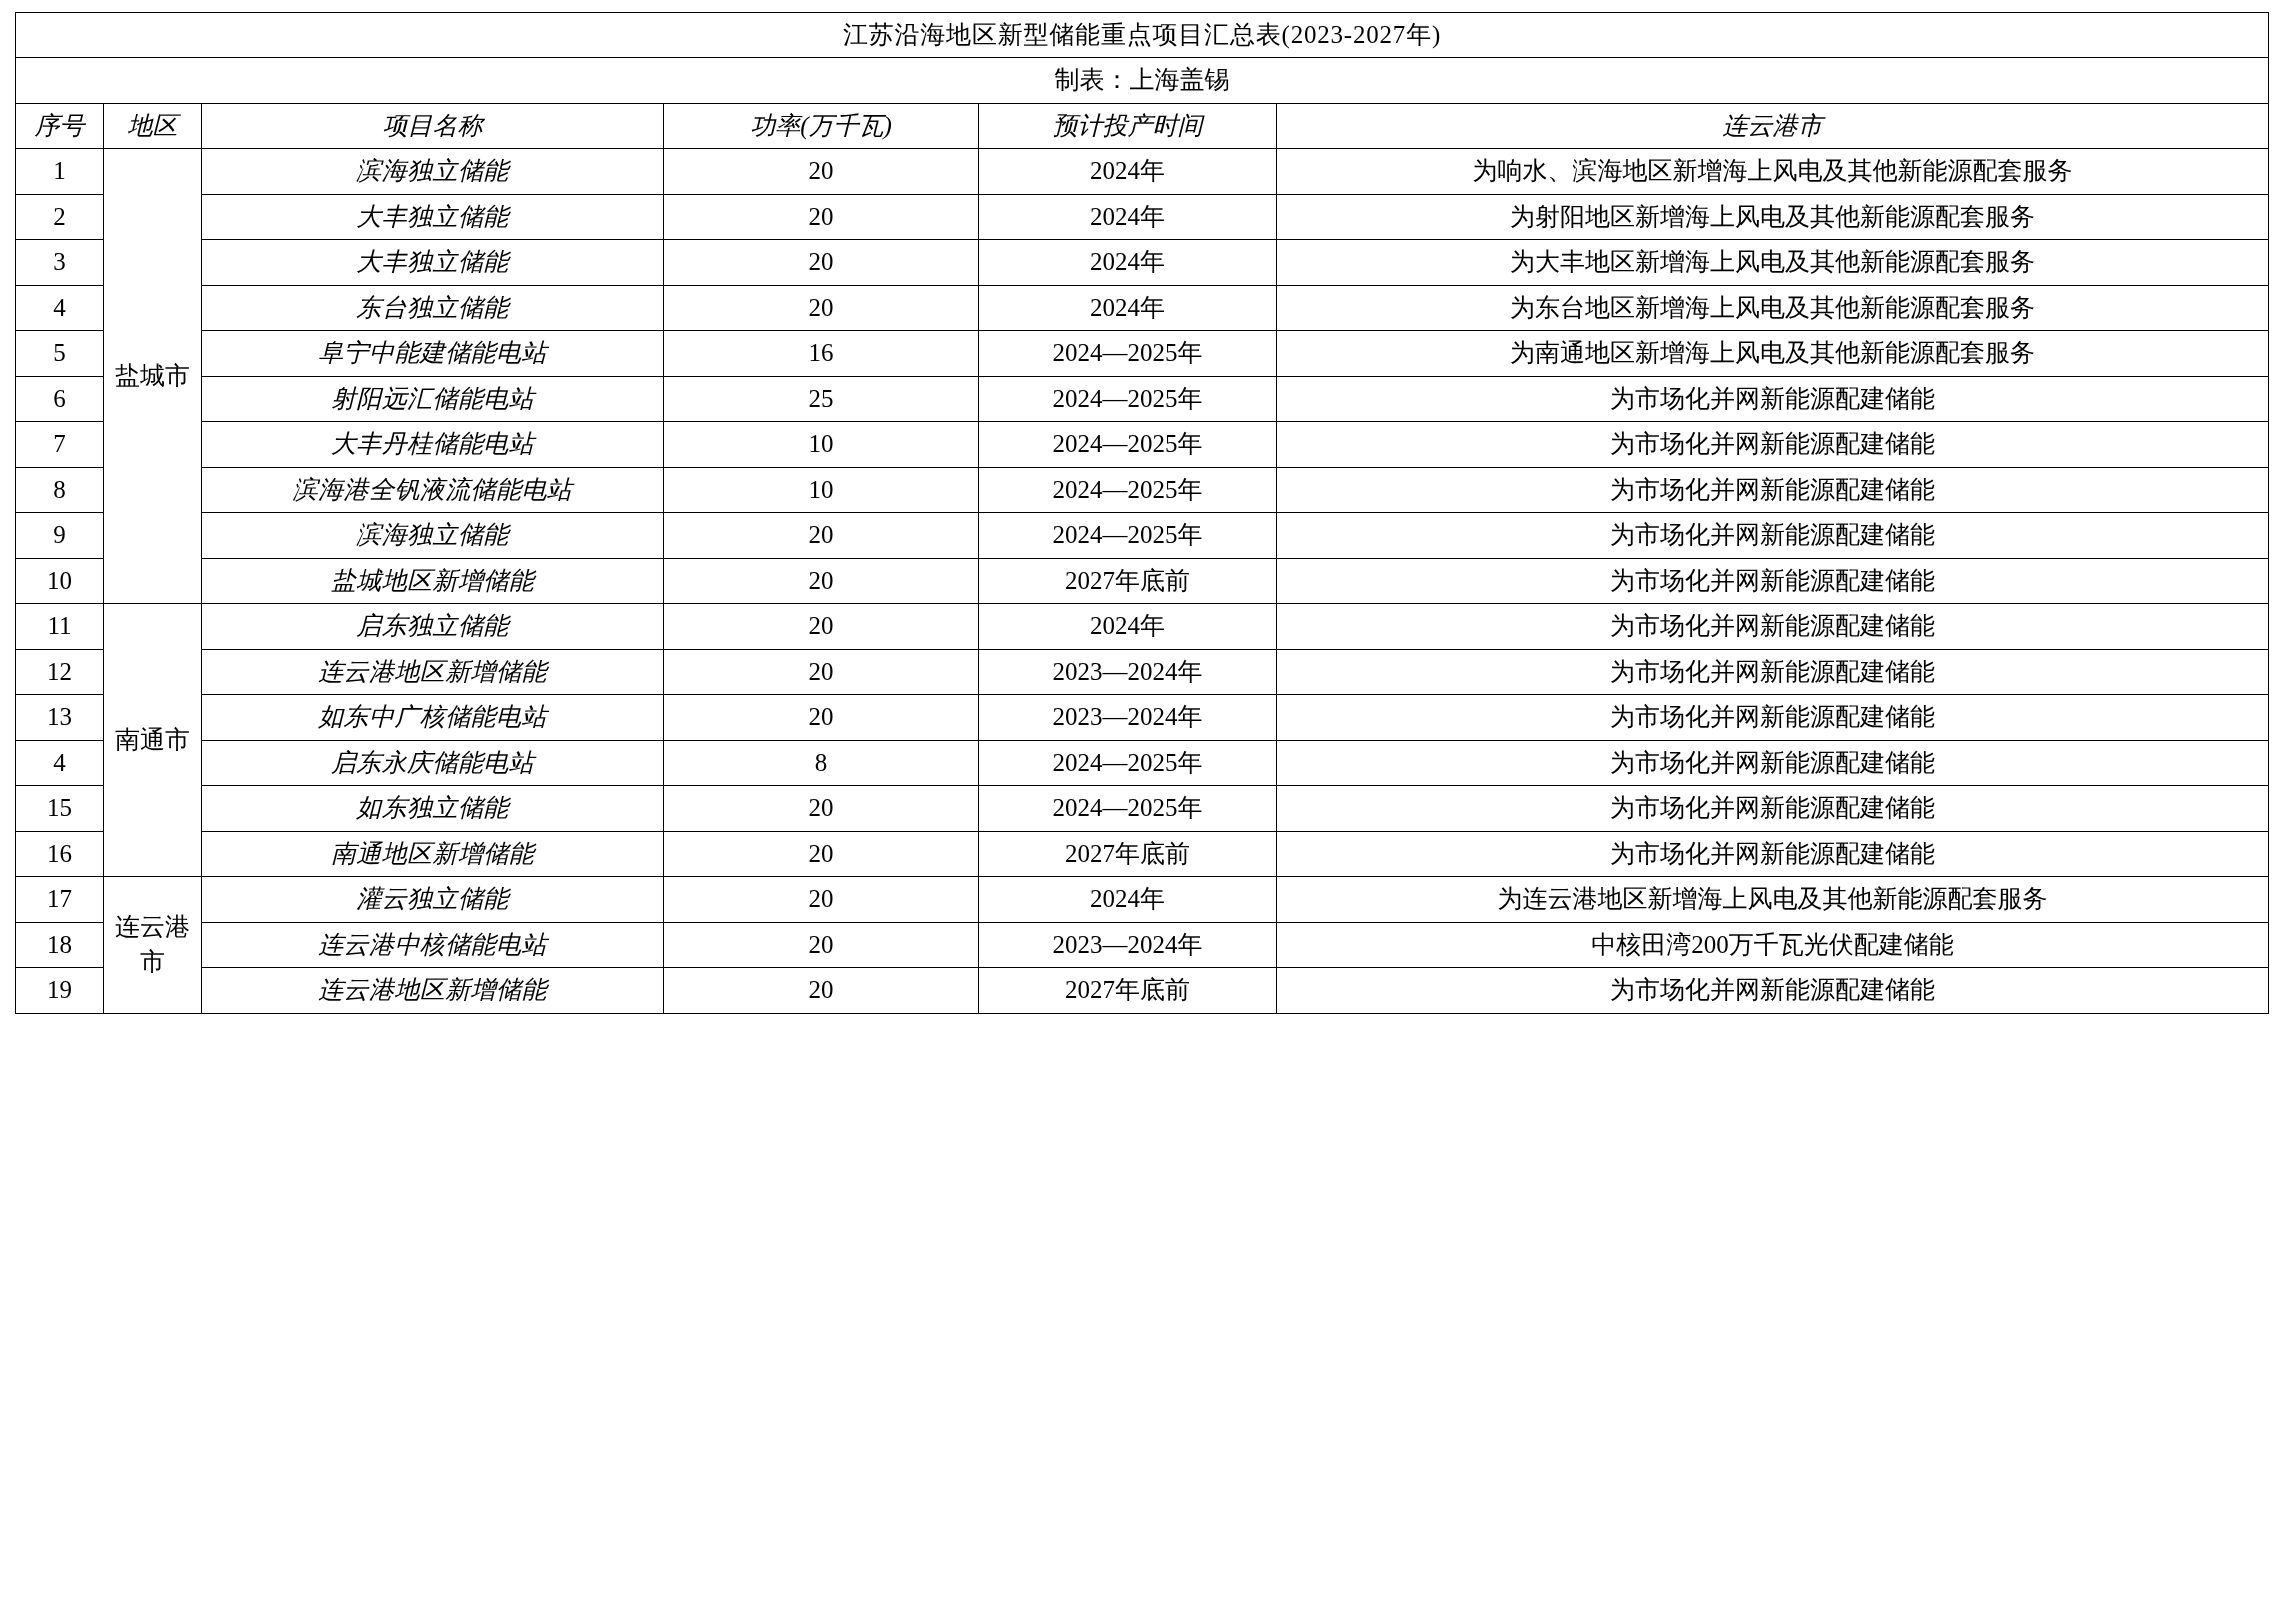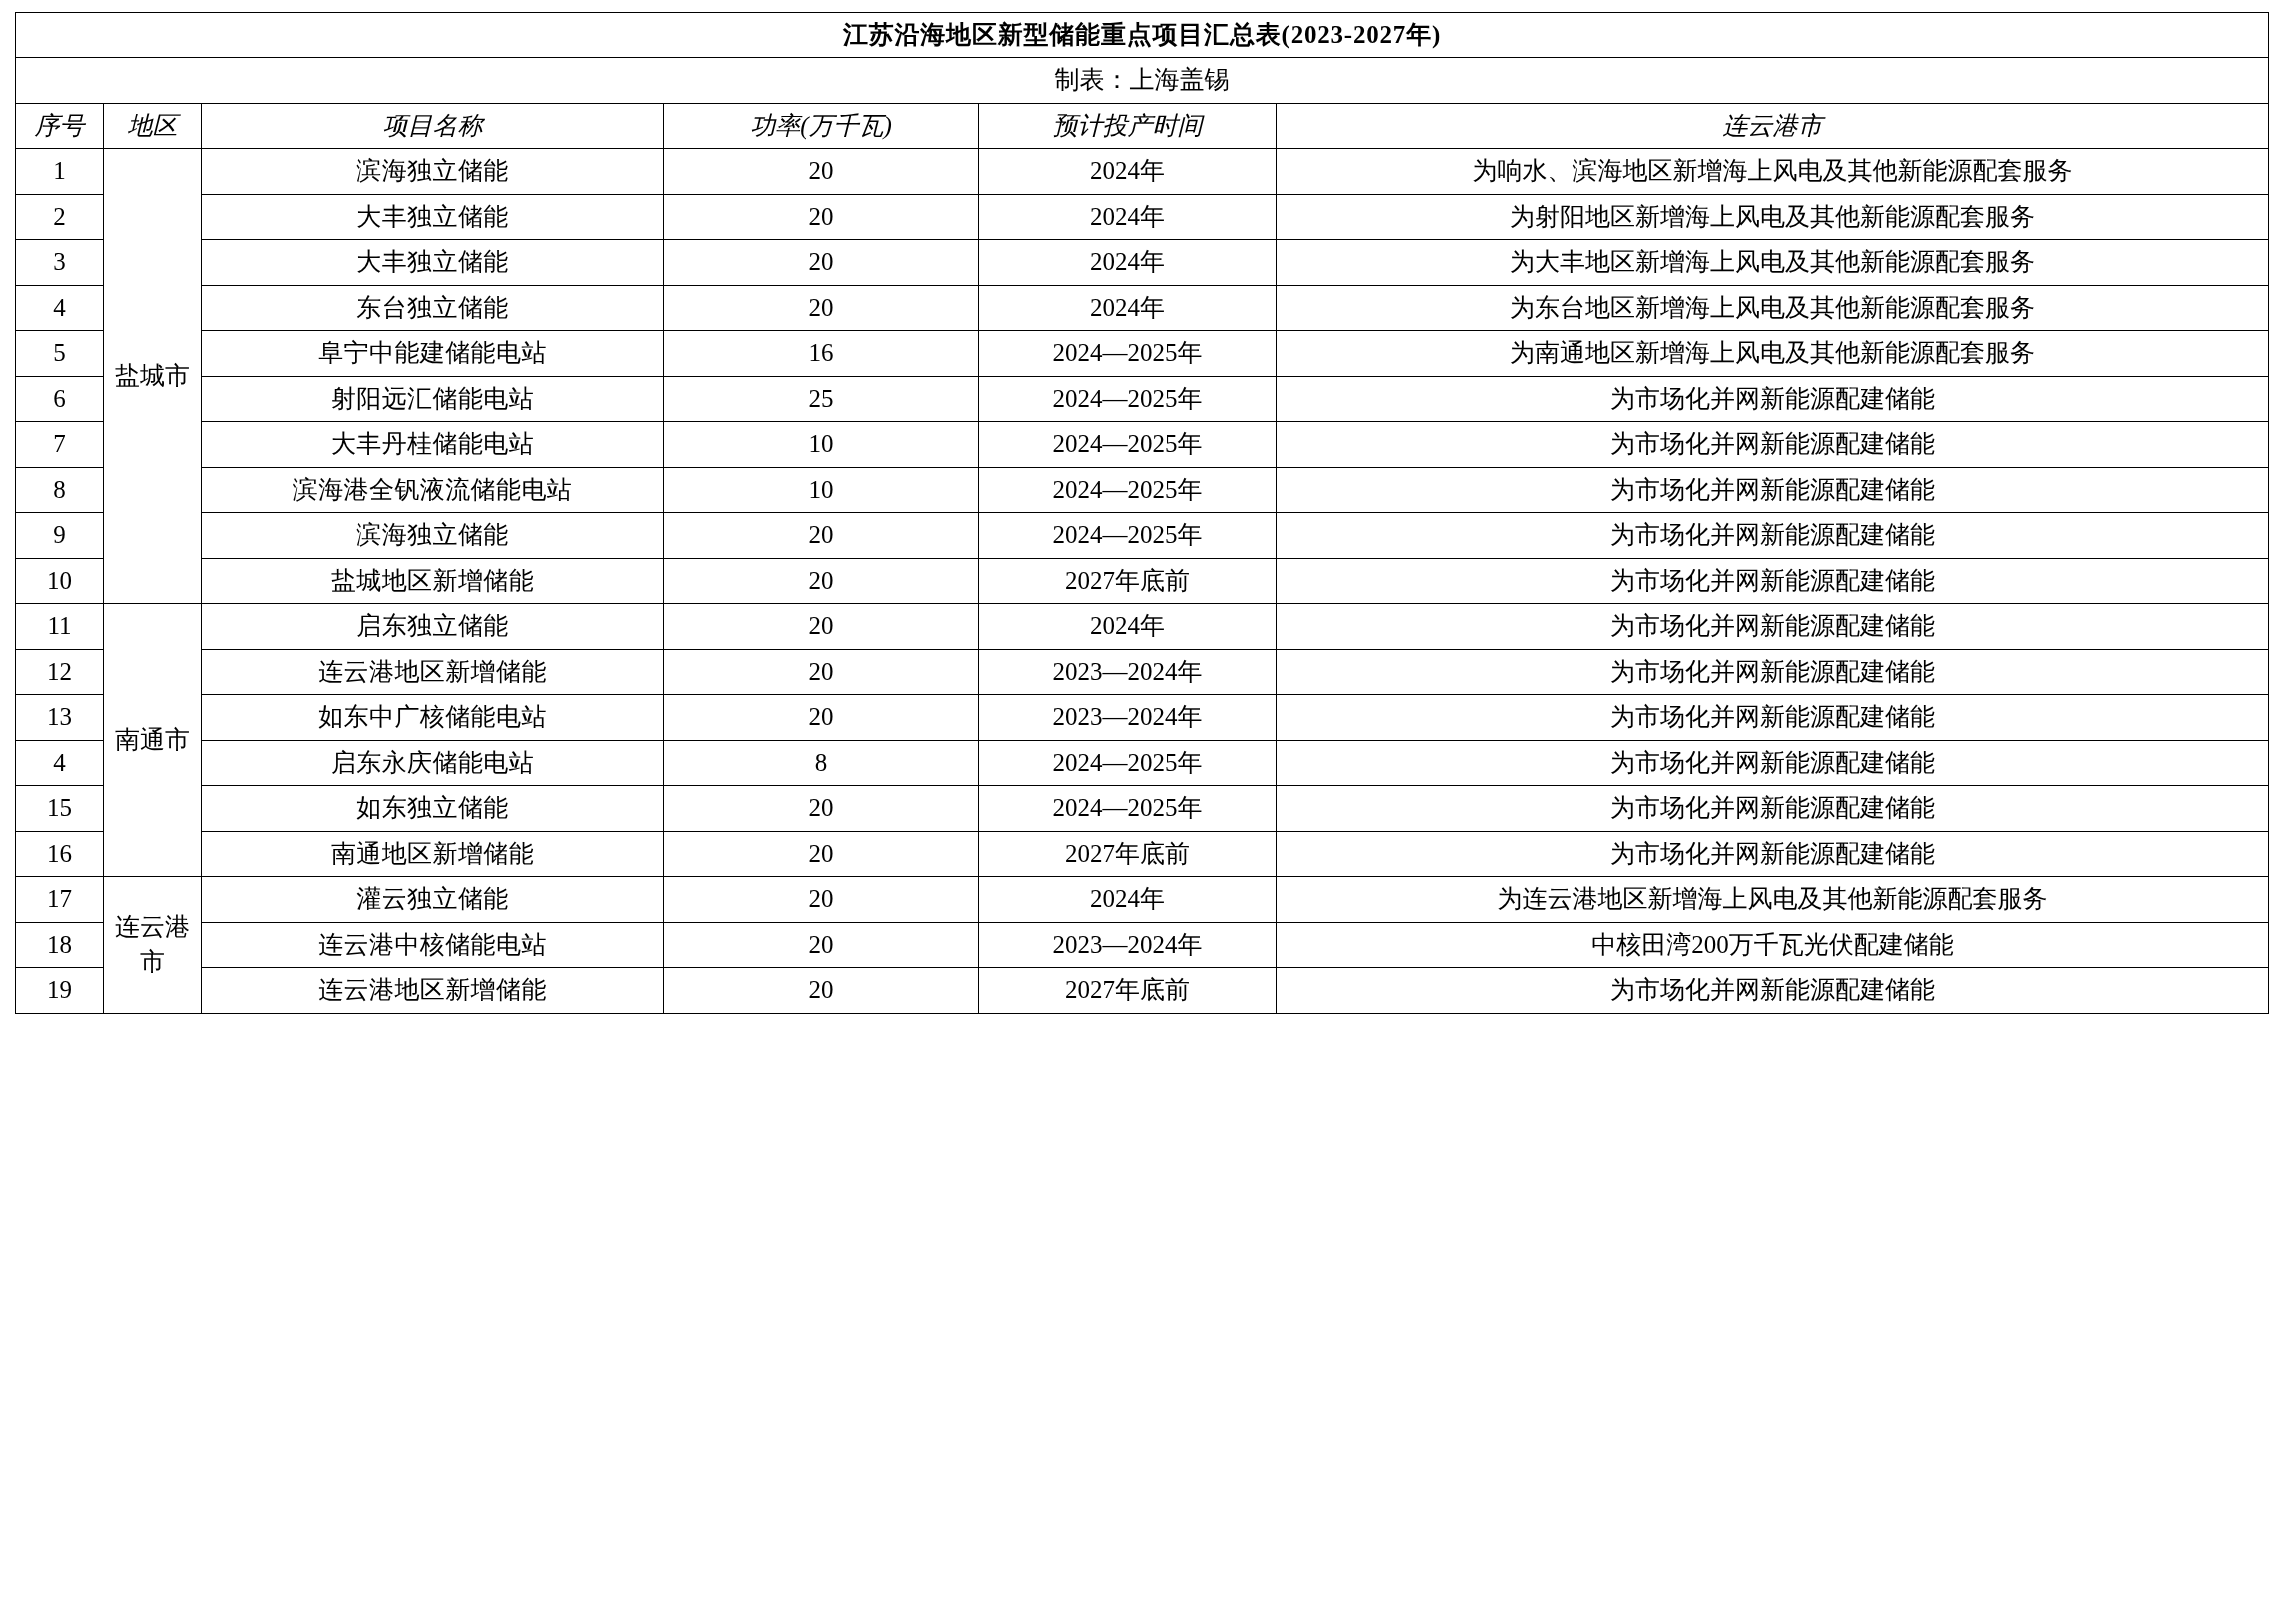--- a/index.html
+++ b/index.html
@@ -26,21 +26,21 @@
     border: 1.7px solid #000000;
     padding: 5px 6.6px;
     text-align: center;
     vertical-align: middle;
     font-size: 25px;
     line-height: 1.38;
   }
   td.title-cell {
     border: none;
     font-size: 41px;
-    font-weight: bold;
+    font-weight: normal;
     letter-spacing: 0.8px;
     padding: 6.6px 0 15px 0;
   }
   td.maker-cell {
     border-left: 1.7px solid #000;
     border-right: 1.7px solid #000;
     border-top: 1.7px solid #000;
     border-bottom: 1.7px solid #000;
     font-size: 25px;
     padding: 8.3px 0;
@@ -48,20 +48,21 @@
   td.header-cell {
     font-size: 26.5px;
     padding: 10px 6.6px;
     font-style: italic;
   }
   td.region-cell {
     font-size: 26.5px;
   }
   td.name-cell {
     letter-spacing: 0.4px;
+    font-style: italic;
   }
   td.use-cell {
     padding-left: 11.6px;
     padding-right: 11.6px;
   }
   .col-seq    { width: 88px; }
   .col-region { width: 98px; }
   .col-name   { width: 462px; }
   .col-power  { width: 315px; }
   .col-time   { width: 298px; }

